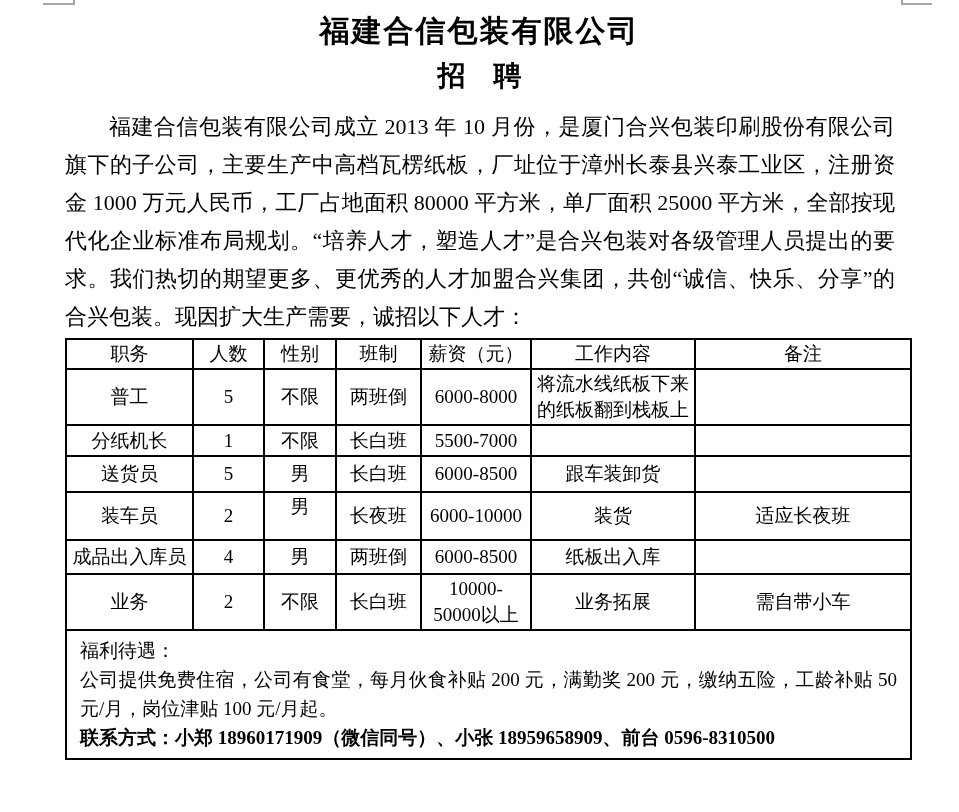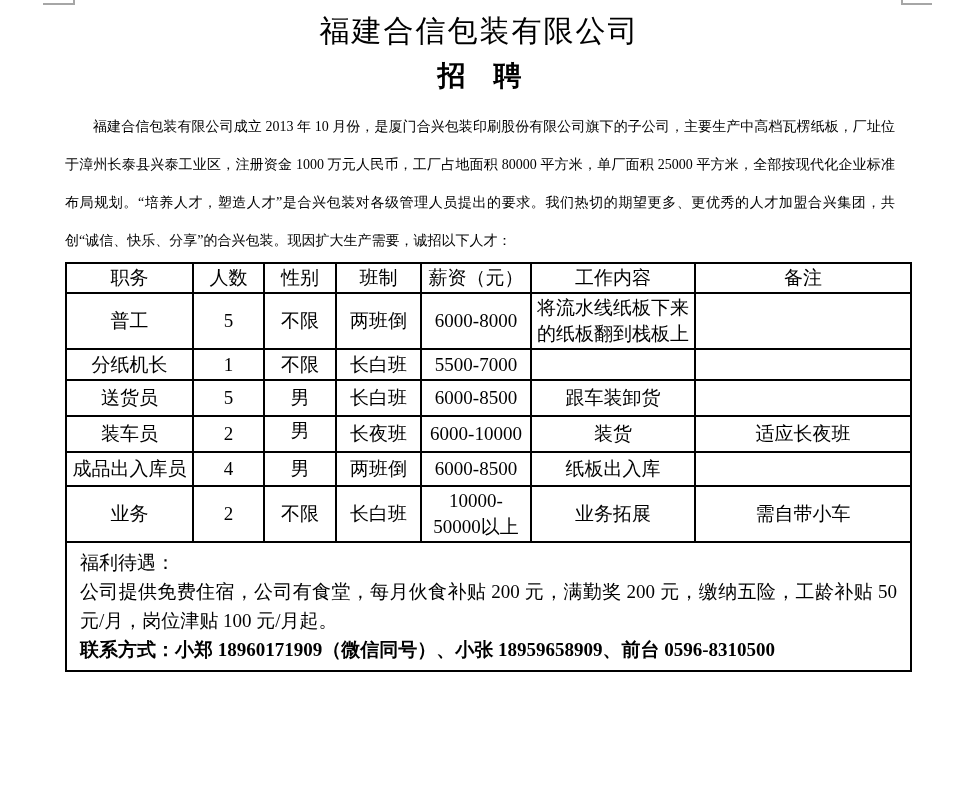--- a/index.html
+++ b/index.html
@@ -23,34 +23,34 @@
     height: 5px;
     border-bottom: 2px solid #a6a6a6;
   }
   .crop-tl { left: 43px; width: 32px; border-right: 2px solid #a6a6a6; }
   .crop-tr { left: 901px; width: 31px; border-left: 2px solid #a6a6a6; }
 
   .company-title {
     margin-top: 12px;
     text-align: center;
     font-size: 30px;
-    font-weight: normal;
+    font-weight: bold;
     letter-spacing: 2px;
     line-height: 38px;
   }
   .recruit-heading {
     margin-top: 8px;
     text-align: center;
     font-size: 28px;
     font-weight: bold;
     line-height: 36px;
   }
   .intro {
     margin: 14px 64px 0 65px;
-    font-size: 14px;
+    font-size: 22px;
     line-height: 38px;
     text-align: justify;
     text-justify: inter-ideograph;
     text-indent: 2em;
   }
   table.jobs {
     margin: 2px 0 0 65px;
     width: 845px;
     border-collapse: collapse;
     table-layout: fixed;
@@ -128,21 +128,21 @@
       </tr>
       <tr style="height:36px">
         <td>送货员</td>
         <td>5</td>
         <td>男</td>
         <td>长白班</td>
         <td>6000-8500</td>
         <td>跟车装卸货</td>
         <td></td>
       </tr>
-      <tr style="height:36px">
+      <tr style="height:48px">
         <td>装车员</td>
         <td>2</td>
         <td class="va-top">男</td>
         <td>长夜班</td>
         <td>6000-10000</td>
         <td>装货</td>
         <td>适应长夜班</td>
       </tr>
       <tr style="height:34px">
         <td>成品出入库员</td>

